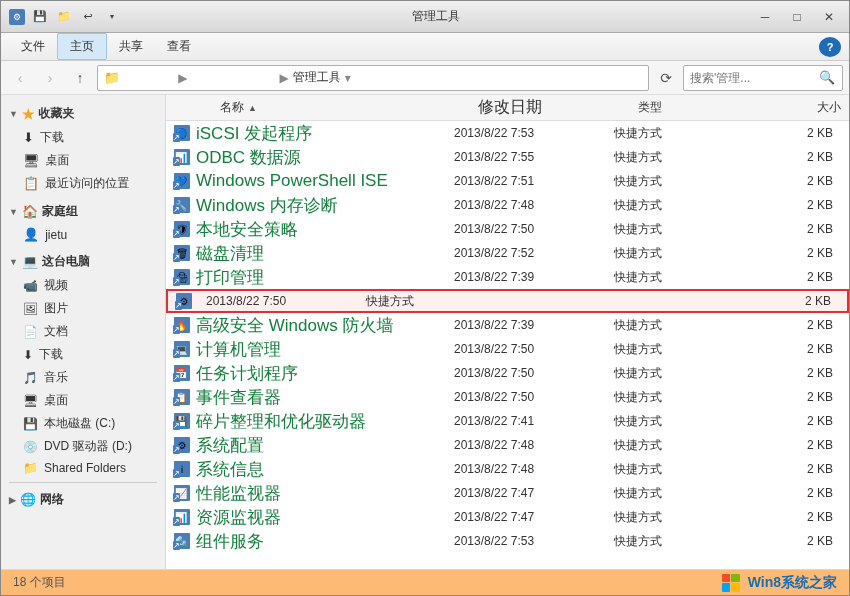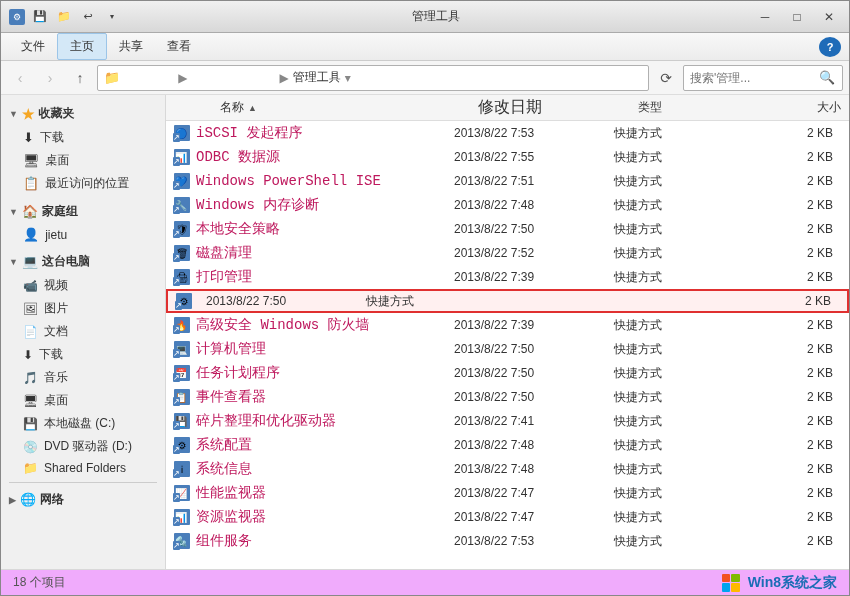--- a/index.html
+++ b/index.html
@@ -54,31 +54,31 @@
     .column-header { display: flex; align-items: center; height: 26px; background: #f5f5f5; border-bottom: 1px solid #ddd; padding: 0 0 0 8px; }
     .col-name { width: 280px; font-size: 12px; color: #333; cursor: pointer; display: flex; align-items: center; gap: 4px; padding: 4px 8px 4px 30px; }
     .col-date { width: 160px; font-size: 16px; color: #333; cursor: pointer; padding: 4px 8px; }
     .col-type { width: 100px; font-size: 12px; color: #333; cursor: pointer; padding: 4px 8px; }
     .col-size { flex: 1; font-size: 12px; color: #333; cursor: pointer; padding: 4px 8px; text-align: right; }
     .col-sort-arrow { font-size: 9px; color: #555; }
 
     .file-list { flex: 1; overflow-y: auto; }
     .file-row { display: flex; align-items: center; height: 24px; padding: 0 8px; cursor: pointer; }
     .file-row.highlighted { border: 2px solid #e03030; }
-    .file-name { width: 250px; font-size: 14px; color: #be185d; overflow: hidden; text-overflow: ellipsis; white-space: nowrap; font-family: Liberation Mono, monospace; }
+    .file-name { width: 250px; font-size: 17px; color: #15803d; overflow: hidden; text-overflow: ellipsis; white-space: nowrap; }
     .file-date { width: 160px; font-size: 12px; color: #333; padding: 0 8px; }
     .file-type { width: 100px; font-size: 12px; color: #333; padding: 0 8px; }
     .file-size { flex: 1; font-size: 12px; color: #333; padding: 0 8px; text-align: right; }
 
     
     .shortcut-icon { width: 16px; height: 16px; display: inline-block; background: #4a7eba; border-radius: 1px; position: relative; flex-shrink: 0; }
     .shortcut-icon::after { content: '↗'; position: absolute; bottom: -1px; left: -1px; font-size: 8px; color: white; background: #4a7eba; border-radius: 1px; }
 
     
-    .status-bar { height: 26px; background: #f0abfc; border-top: 1px solid #d8d8d8; display: flex; align-items: center; padding: 4px 12px; justify-content: space-between; }
+    .status-bar { height: 26px; background: #fdba74; border-top: 1px solid #d8d8d8; display: flex; align-items: center; padding: 4px 12px; justify-content: space-between; }
     .status-text { font-size: 12px; color: #555; }
     .watermark { display: flex; align-items: center; gap: 8px; }
     .win-logo { display: flex; align-items: center; }
     .win-logo-grid { display: grid; grid-template-columns: 1fr 1fr; gap: 1px; width: 18px; height: 18px; }
     .win-logo-cell { border-radius: 1px; }
     .win-logo-cell:nth-child(1) { background: #f25022; }
     .win-logo-cell:nth-child(2) { background: #7fba00; }
     .win-logo-cell:nth-child(3) { background: #00a4ef; }
     .win-logo-cell:nth-child(4) { background: #ffb900; }
     .watermark-text { font-size: 14px; color: #1a6db5; font-weight: bold; }

